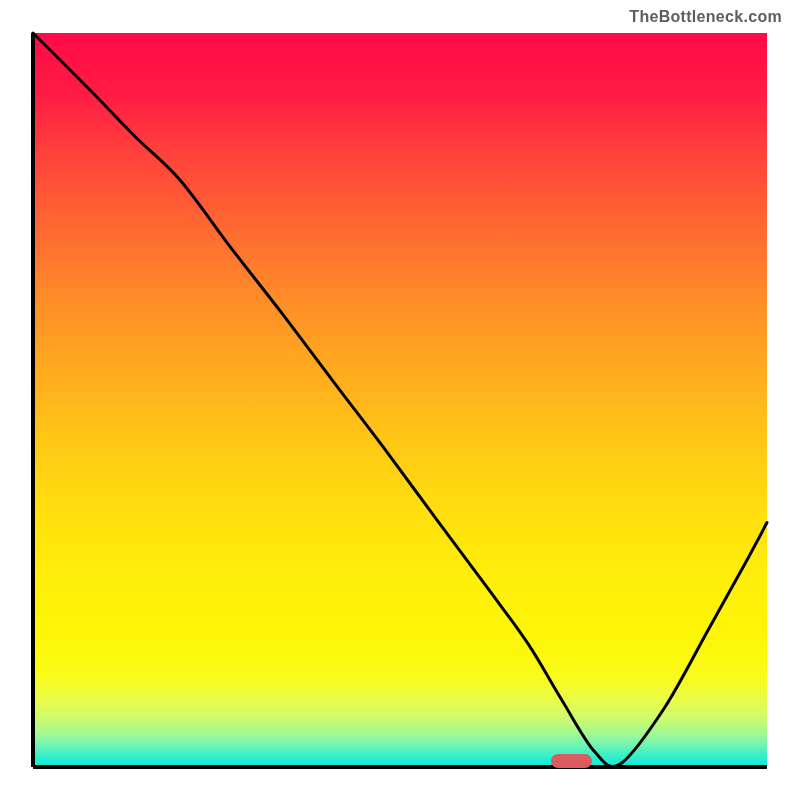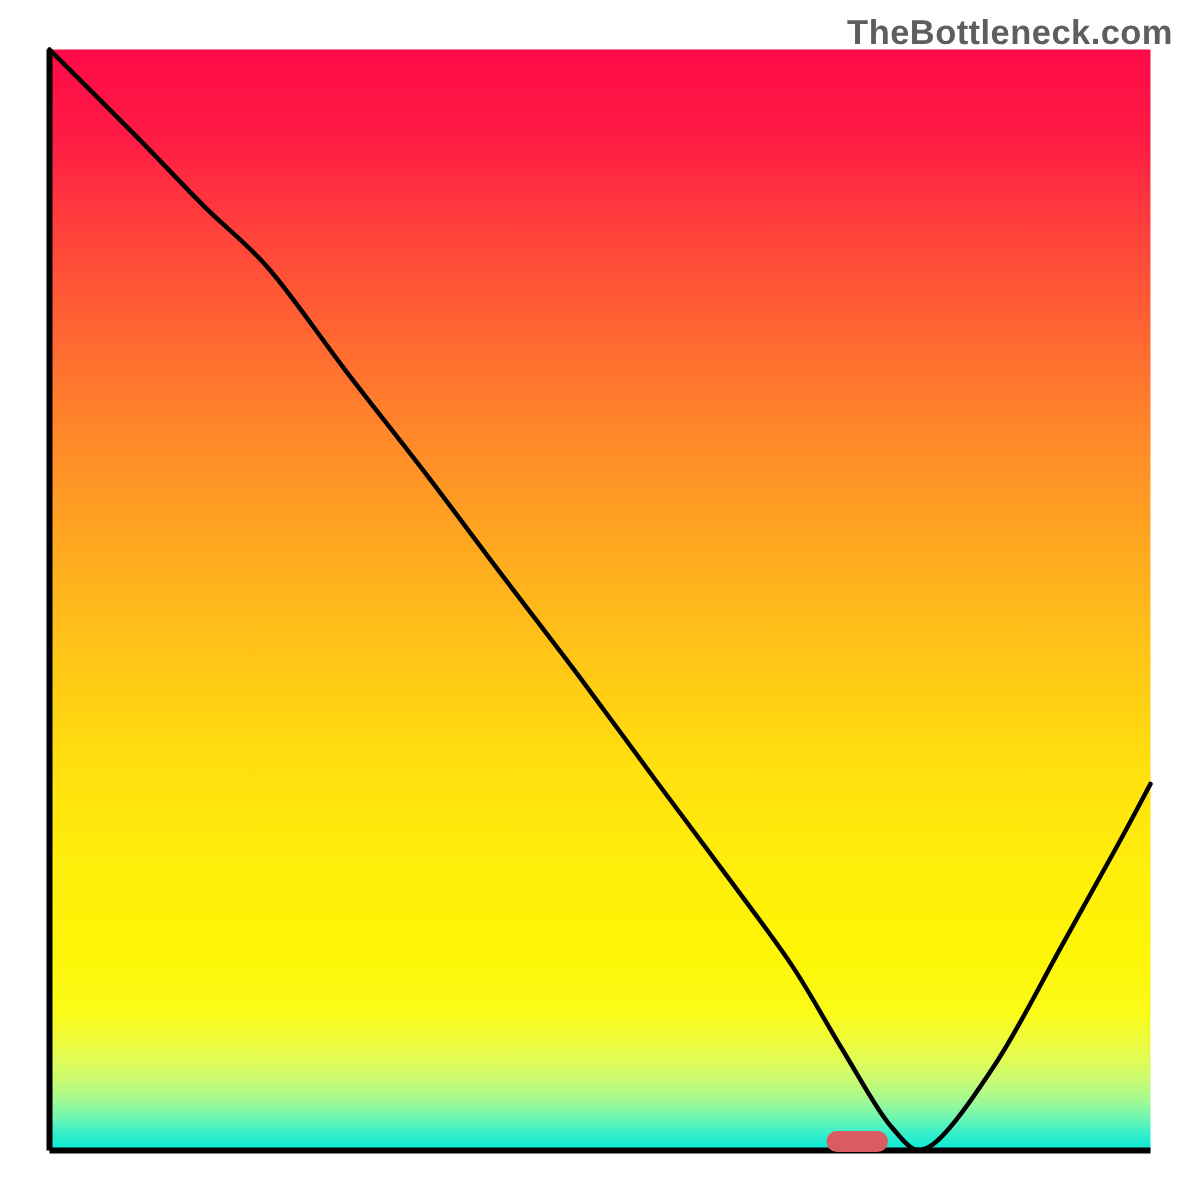--- a/index.html
+++ b/index.html
@@ -13,21 +13,21 @@
   .chart-container {
     position: relative;
     width: 800px;
     height: 800px;
   }
   .watermark {
     position: absolute;
     top: 8px;
     right: 18px;
     font-family: Arial, Helvetica, sans-serif;
-    font-size: 23px;
+    font-size: 16px;
     font-weight: 700;
     color: #5e5e5e;
     letter-spacing: 0.3px;
     pointer-events: none;
   }
   .gradient-bg {
     position: absolute;
     left: 33px;
     top: 33px;
     right: 33px;

